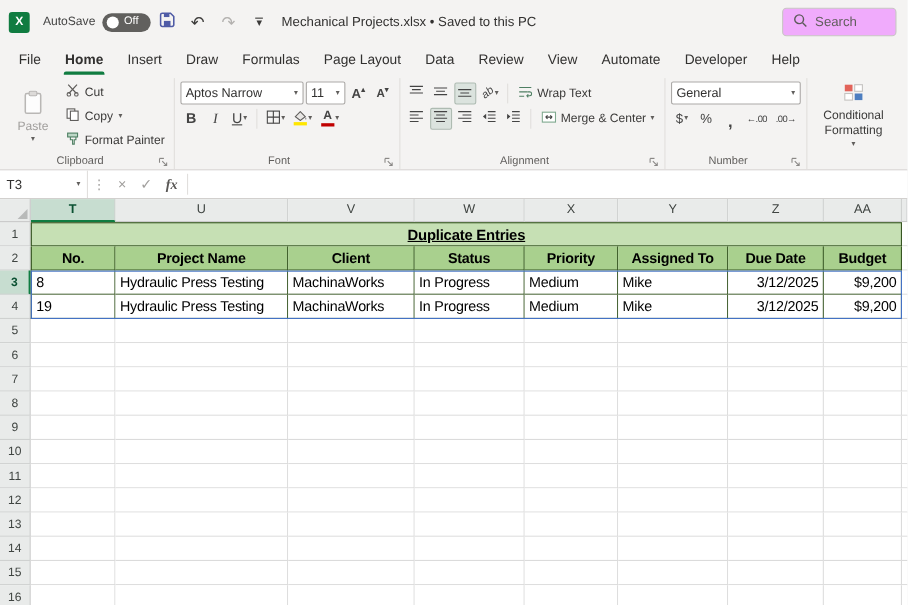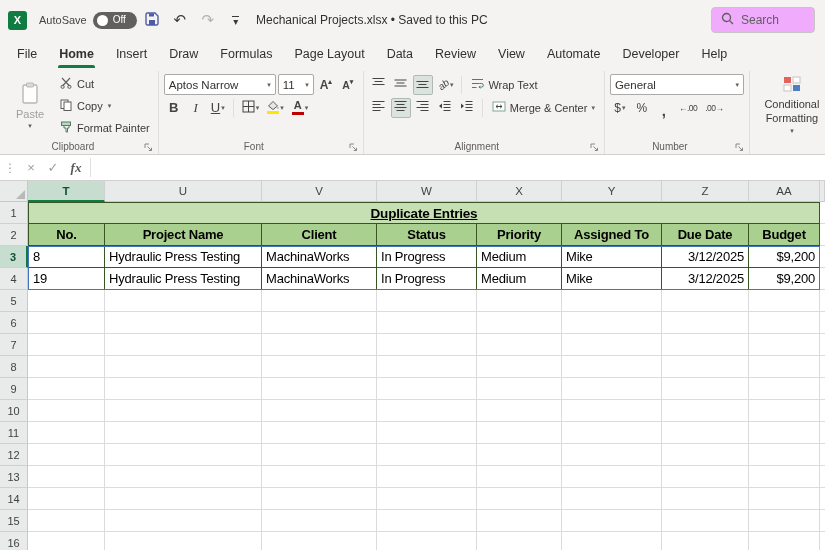--- a/index.html
+++ b/index.html
@@ -317,21 +317,21 @@
       </div>
       <span class="group-label">Alignment</span>
       <span class="launcher"><svg width="9" height="9" viewBox="0 0 9 9">
             <path d="M1 1h4M1 1v4" stroke="#8a8886" fill="none"></path>
             <path d="M3.5 3.5 7.5 7.5M7.5 4.8v2.7H4.8" stroke="#8a8886" fill="none"></path>
           </svg></span>
     </div>
 
     <div class="group">
       <div class="rbn-row">
-        <div class="combo" style="width:134px">
+        <div class="combo" style="width:118px">
           <span>General</span>
           <span class="chev">▾</span>
         </div>
       </div>
       <div class="rbn-row">
         <div class="icon-btn">
             <span>$</span>
             <span class="chev">▾</span>
           </div>
         <div class="icon-btn">
@@ -362,20 +362,24 @@
               <rect x="1" y="9" width="7" height="6" fill="#fff" stroke="#c5c3c1"></rect>
               <rect x="10" y="9" width="7" height="6" fill="#4d7ec0"></rect>
             </svg></span>
         <span>Conditional Formatting</span>
         <span class="chev">▾</span>
       </div>
     </div>
   </div>
 
   <div class="formula-bar">
+    <div class="name-box">
+      <span>T3</span>
+      <span class="chev">▾</span>
+    </div>
     <div class="fb-dots">⋮</div>
     <div class="fb-ico">×</div>
     <div class="fb-ico">✓</div>
     <div class="fb-fx">fx</div>
     <div class="fb-sep"></div>
   </div>
 
   <div class="grid">
     <div class="col-heads" id="col-heads">
       <div class="corner"></div>

